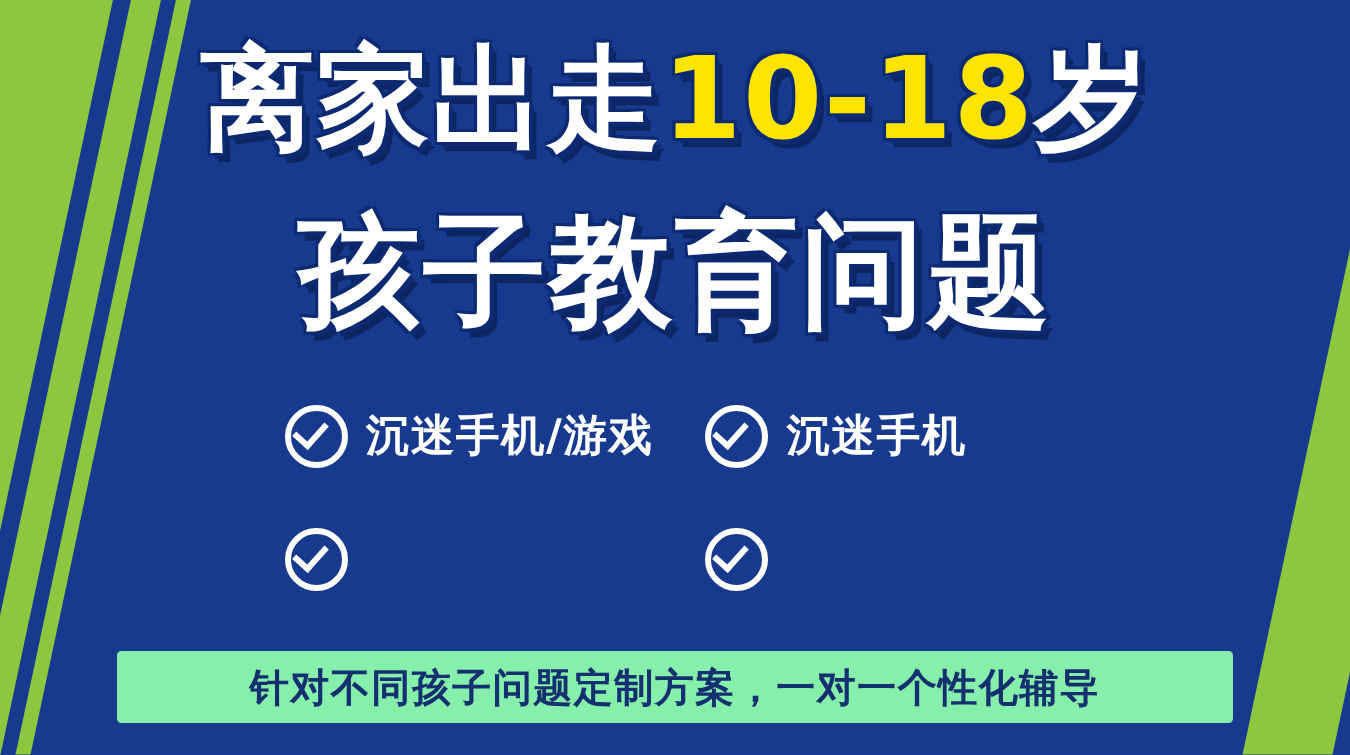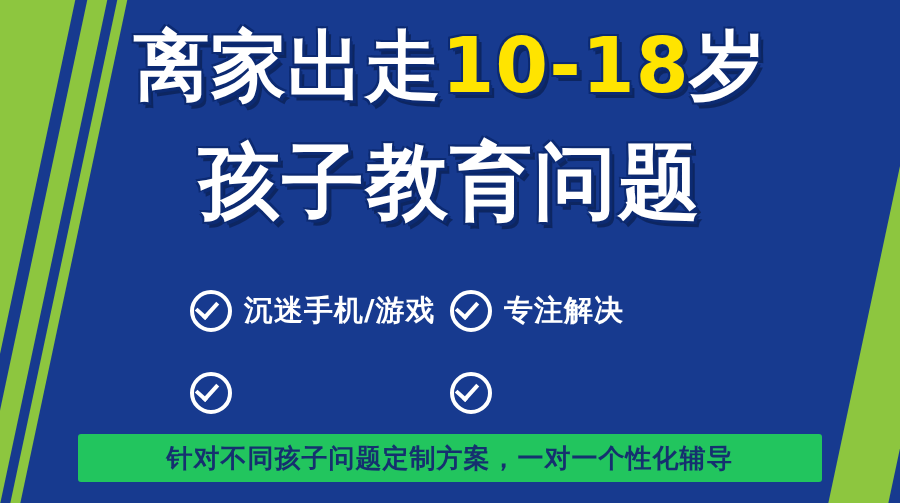--- a/index.html
+++ b/index.html
@@ -102,22 +102,23 @@
   }
 
   .feature-grid {
     position: absolute;
     top: 270px;
     left: 190px;
     width: 520px;
   }
   .feature-row {
     display: flex;
-    align-items: center;
+    align-items: flex-start;
     height: 82px;
+    gap: 21px;
   }
   .feature-cell {
     display: flex;
     align-items: center;
   }
   .feature-cell.c1 { width: 260px; }
   .feature-cell.c2 { width: 240px; }
   .check {
     width: 34px;
     height: 34px;
@@ -146,21 +147,21 @@
     white-space: nowrap;
     letter-spacing: 1px;
   }
 
   .footer-bar {
     position: absolute;
     left: 78px;
     top: 434px;
     width: 744px;
     height: 48px;
-    background: #22c55e;
+    background: #86efac;
     border-radius: 3px;
     display: flex;
     align-items: center;
     justify-content: center;
   }
   .footer-text {
     font-family: "DejaVu Sans", sans-serif;
     font-weight: bold;
     font-size: 26px;
     color: #15306f;
@@ -187,21 +188,21 @@
     <div class="headline2">孩子教育问题</div>
 
     <div class="feature-grid">
       <div class="feature-row">
         <div class="feature-cell c1">
           <span class="check"></span>
           <span class="feature-label">沉迷手机/游戏</span>
         </div>
         <div class="feature-cell c2">
           <span class="check"></span>
-          <span class="feature-label">专注解决</span>
+          <span class="feature-label">沉迷手机</span>
         </div>
       </div>
       <div class="feature-row">
         <div class="feature-cell c1">
           <span class="check"></span>
         </div>
         <div class="feature-cell c2">
           <span class="check"></span>
         </div>
       </div>

